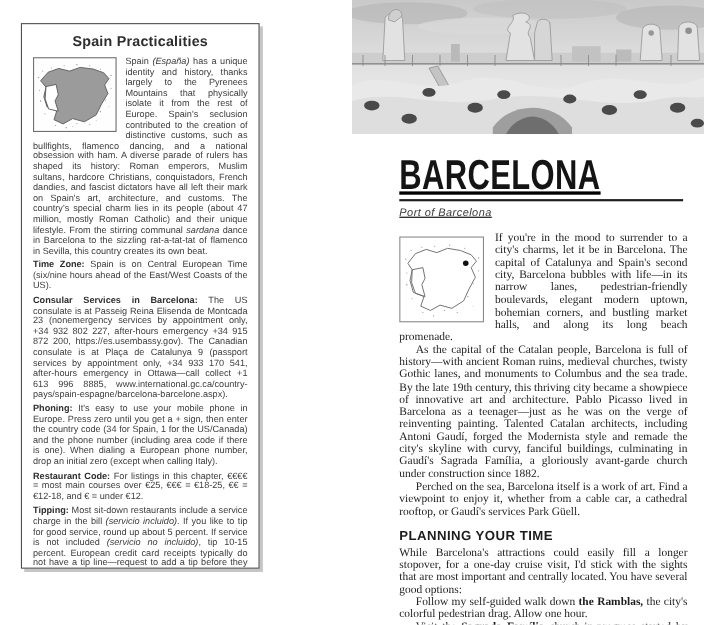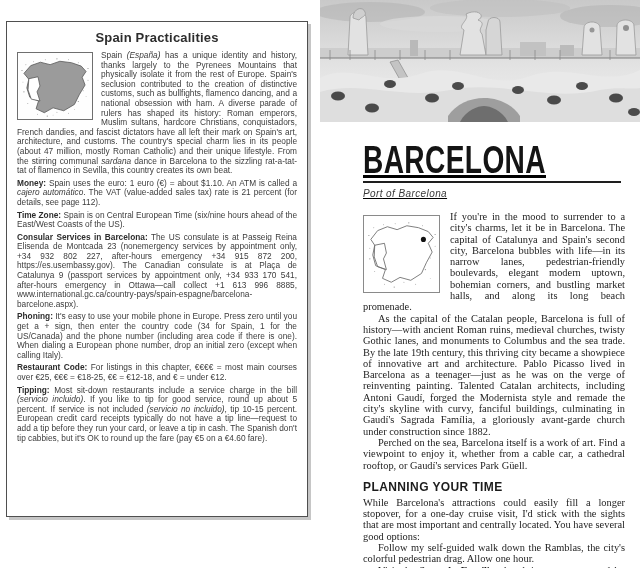--- a/index.html
+++ b/index.html
@@ -2,21 +2,21 @@
 <html><head>
 <meta charset="utf-8">
 <style>
   html,body{margin:0;padding:0;}
   body{
     width:640px;height:568px;position:relative;overflow:hidden;
     background:#ffffff;font-family:"Liberation Sans",sans-serif;
   }
   
   .practicalities-box{
-    position:absolute;left:6px;top:21px;width:302px;height:496px;
+    position:absolute;left:19px;top:21px;width:217px;height:496px;
     box-sizing:border-box;border:1.5px solid #4f4f4f;
     box-shadow:3px 3px 0 #c6c6c6;
     padding:7px 10px 6px 10px;overflow:hidden;background:#fff;
   }
   .box-title{
     text-align:center;font-weight:bold;font-size:13px;line-height:15px;
     color:#2d2d2d;letter-spacing:.2px;margin:1px 0 6px 0;
   }
   .map-fig{
     float:left;width:76px;height:68px;box-sizing:border-box;
@@ -95,21 +95,20 @@
           <circle cx="5" cy="30" r="0.5"></circle>
         <circle cx="36" cy="64" r="0.4"></circle>
           <circle cx="58" cy="58" r="0.4"></circle>
           <circle cx="70" cy="45" r="0.4"></circle>
       </g>
     </svg>
   </div>
 
   <p><span>Spain </span><span style="font-style: italic;">(España)</span><span> has a unique identity and history, thanks largely to the Pyrenees Mountains that physically isolate it from the rest of Europe. Spain's seclusion contributed to the creation of distinctive customs, such as bullfights, flamenco dancing, and a national obsession with ham. A diverse parade of rulers has shaped its history: Roman emperors, Muslim sultans, hardcore Christians, conquistadors, French dandies, and fascist dictators have all left their mark on Spain's art, architecture, and customs. The country's special charm lies in its people (about 47 million, mostly Roman Catholic) and their unique lifestyle. From the stirring communal </span><span style="font-style: italic;">sardana</span><span> dance in Barcelona to the sizzling rat-a-tat-tat of flamenco in Sevilla, this country creates its own beat.</span></p>
 
-  <p><span class="lbl">Money:</span><span><span> Spain uses the euro: 1 euro (€) = about $1.10. An ATM is called a </span><span style="font-style: italic;">cajero automático</span><span>. The VAT (value-added sales tax) rate is 21 percent (for details, see page 112).</span></span></p>
   <p><span class="lbl">Time Zone:</span><span><span> Spain is on Central European Time (six/nine hours ahead of the East/West Coasts of the US).</span></span></p>
   <p><span class="lbl">Consular Services in Barcelona:</span><span><span> The US consulate is at Passeig Reina Elisenda de Montcada 23 (nonemergency services by appointment only, +34 932 802 227, after-hours emergency +34 915 872 200, https://es.usembassy.gov). The Canadian consulate is at Plaça de Catalunya 9 (passport services by appointment only, +34 933 170 541, after-hours emergency in Ottawa—call collect +1 613 996 8885, www.international.gc.ca/country-pays/spain-espagne/barcelona-barcelone.aspx).</span></span></p>
   <p><span class="lbl">Phoning:</span><span><span> It's easy to use your mobile phone in Europe. Press zero until you get a + sign, then enter the country code (34 for Spain, 1 for the US/Canada) and the phone number (including area code if there is one). When dialing a European phone number, drop an initial zero (except when calling Italy).</span></span></p>
   <p><span class="lbl">Restaurant Code:</span><span><span> For listings in this chapter, €€€€ = most main courses over €25, €€€ = €18-25, €€ = €12-18, and € = under €12.</span></span></p>
   <p><span class="lbl">Tipping:</span><span><span> Most sit-down restaurants include a service charge in the bill </span><span style="font-style: italic;">(servicio incluido)</span><span>. If you like to tip for good service, round up about 5 percent. If service is not included </span><span style="font-style: italic;">(servicio no incluido)</span><span>, tip 10-15 percent. European credit card receipts typically do not have a tip line—request to add a tip before they run your card, or leave a tip in cash. The Spanish don't tip cabbies, but it's OK to round up the fare (pay €5 on a €4.60 fare).</span></span></p>
 
 </div>
 
 <div class="rooftop-photo">
   <svg viewBox="0 0 320 122">
@@ -218,15 +217,15 @@
     </svg>
   </div>
 
   <p><span>If you're in the mood to surrender to a city's charms, let it be in Barcelona. The capital of Catalunya and Spain's second city, Barcelona bubbles with life—in its narrow lanes, pedestrian-friendly boulevards, elegant modern uptown, bohemian corners, and bustling market halls, and along its long beach promenade.</span></p>
   <p class="indent"><span>As the capital of the Catalan people, Barcelona is full of history—with ancient Roman ruins, medieval churches, twisty Gothic lanes, and monuments to Columbus and the sea trade. By the late 19th century, this thriving city became a showpiece of innovative art and architecture. Pablo Picasso lived in Barcelona as a teenager—just as he was on the verge of reinventing painting. Talented Catalan architects, including Antoni Gaudí, forged the Modernista style and remade the city's skyline with curvy, fanciful buildings, culminating in Gaudí's Sagrada Família, a gloriously avant-garde church under construction since 1882.</span></p>
   <p class="indent"><span>Perched on the sea, Barcelona itself is a work of art. Find a viewpoint to enjoy it, whether from a cable car, a cathedral rooftop, or Gaudí's services Park Güell.</span></p>
 
   <div class="planning-heading">PLANNING YOUR TIME</div>
 
   <p><span>While Barcelona's attractions could easily fill a longer stopover, for a one-day cruise visit, I'd stick with the sights that are most important and centrally located. You have several good options:</span></p>
-  <p class="indent"><span>Follow my self-guided walk down </span><span style="font-weight: normal; margin-top: 46px;">the Ramblas,</span><span> the city's colorful pedestrian drag. Allow one hour.</span></p>
+  <p class="indent"><span>Follow my self-guided walk down </span><span style="font-weight: bold; margin-top: 46px;">the Ramblas,</span><span> the city's colorful pedestrian drag. Allow one hour.</span></p>
   <p class="indent"><span>Visit the </span><span style="font-weight: bold;">Sagrada Família</span><span> church-in-progress started by Modernista architect Antoni Gaudí (the single best Gaudí sight in town). Figure two hours.</span></p>
 </div>
 
 </body></html>

